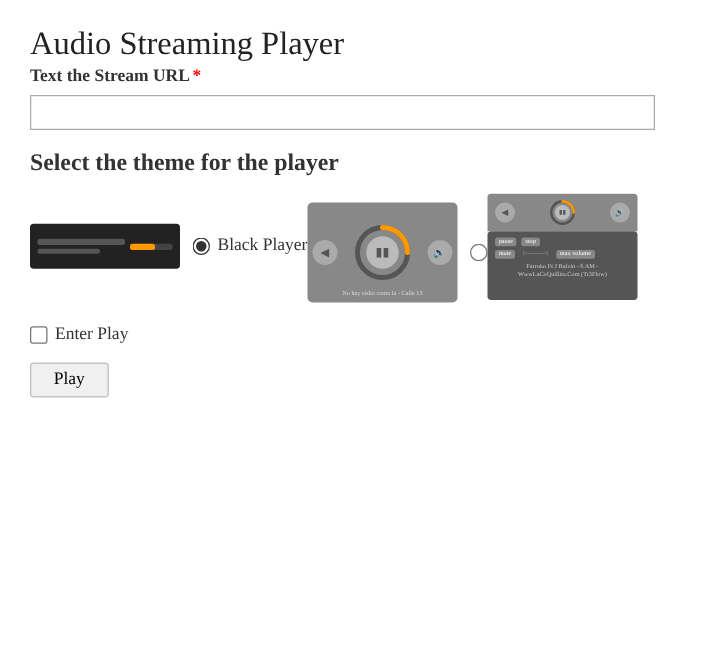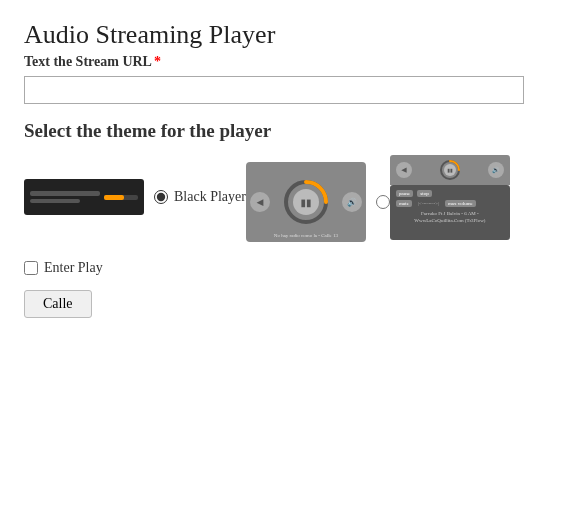--- a/index.html
+++ b/index.html
@@ -332,16 +332,16 @@
     </div>
 
   </div>
 </div>
 
 <div class="autoplay-row">
   <input type="checkbox" id="autoplay" style="">
   <label for="autoplay">Enter Play</label>
 </div>
 
-<button class="save-button">Calle</button>
+<button class="save-button">Play</button>
 
 
 
 
 </body></html>

